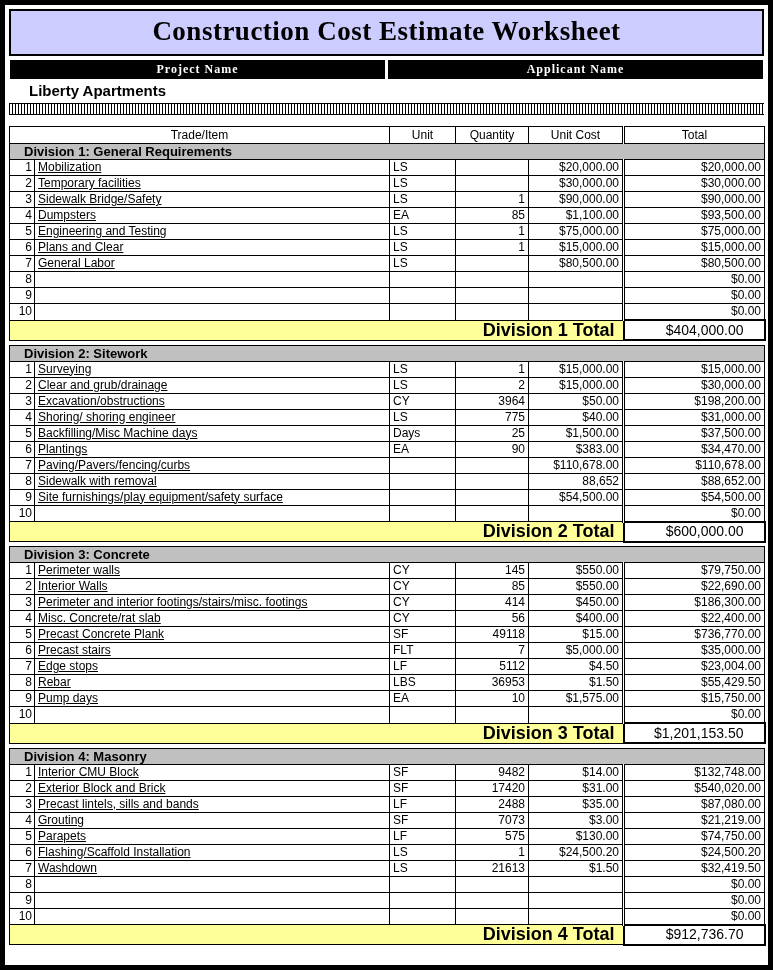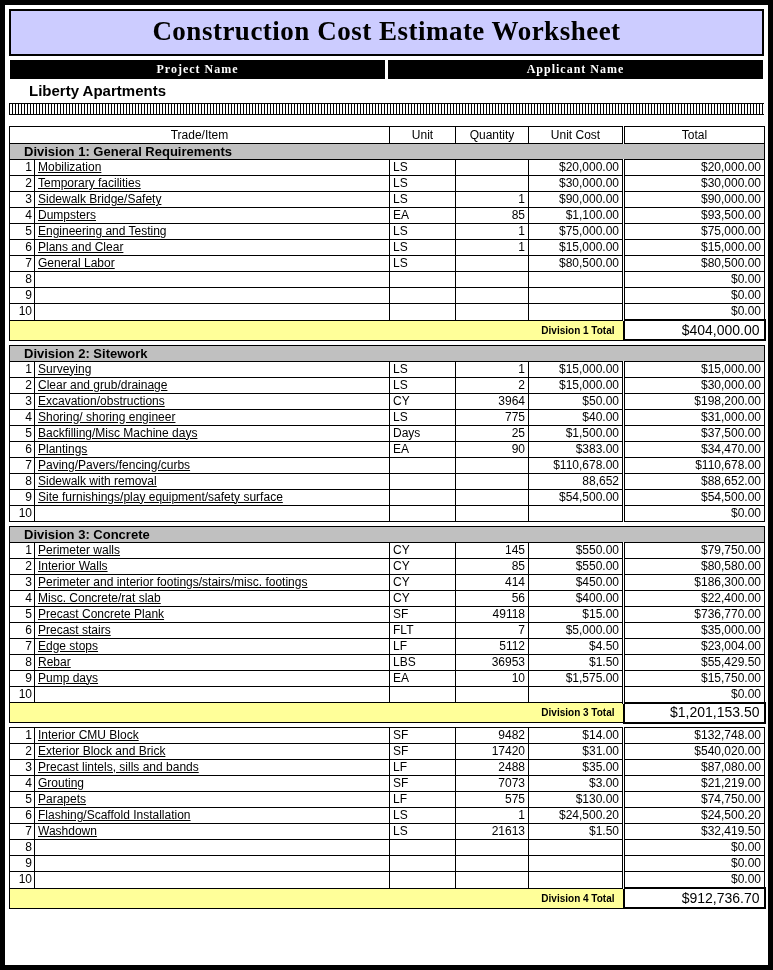--- a/index.html
+++ b/index.html
@@ -102,28 +102,28 @@
     height: 15px;
   }
 
   tr.spacer td { border: none; background: #fff; height: 5px; padding: 0; }
 
   tr.total-row td { height: 20px; }
   td.total-label {
     background: var(--total-bg, #FFFF99);
     text-align: right;
     font-weight: bold;
-    font-size: 10px;
+    font-size: 18px;
     padding-right: 8px;
   }
   td.total-value {
     border: 2px solid var(--border, #000);
     text-align: right;
     font-size: 14px;
-    padding-right: 4px;
+    padding-right: 20px;
     background: #fff;
   }
 </style>
 </head>
 <body>
 
 <div class="sheet">
 
   <div class="title-bar">Construction Cost Estimate Worksheet</div>
 
@@ -323,41 +323,45 @@
           <td class="total">$54,500.00</td>
         </tr>
         <tr class="data-row">
           <td class="num">10</td>
           <td class="item"></td>
           <td class="unit"></td>
           <td class="qty"></td>
           <td class="cost"></td>
           <td class="total">$0.00</td>
         </tr>
+        <tr class="total-row">
+          <td colspan="5" class="total-label">Division 2 Total</td>
+          <td class="total-value">$600,000.00</td>
+        </tr>
         <tr class="spacer">
           <td colspan="6"></td>
         </tr>
         <tr class="division-header">
           <td colspan="6">Division 3: Concrete</td>
         </tr>
         <tr class="data-row">
           <td class="num">1</td>
           <td class="item">Perimeter walls</td>
           <td class="unit">CY</td>
           <td class="qty">145</td>
           <td class="cost">$550.00</td>
           <td class="total">$79,750.00</td>
         </tr>
         <tr class="data-row">
           <td class="num">2</td>
           <td class="item">Interior Walls</td>
           <td class="unit">CY</td>
           <td class="qty">85</td>
           <td class="cost">$550.00</td>
-          <td class="total">$80,580.00</td>
+          <td class="total">$22,690.00</td>
         </tr>
         <tr class="data-row">
           <td class="num">3</td>
           <td class="item">Perimeter and interior footings/stairs/misc. footings</td>
           <td class="unit">CY</td>
           <td class="qty">414</td>
           <td class="cost">$450.00</td>
           <td class="total">$186,300.00</td>
         </tr>
         <tr class="data-row">
@@ -416,20 +420,23 @@
           <td class="cost"></td>
           <td class="total">$0.00</td>
         </tr>
         <tr class="total-row">
           <td colspan="5" class="total-label">Division 3 Total</td>
           <td class="total-value">$1,201,153.50</td>
         </tr>
         <tr class="spacer">
           <td colspan="6"></td>
         </tr>
+        <tr class="division-header">
+          <td colspan="6">Division 4: Masonry</td>
+        </tr>
         <tr class="data-row">
           <td class="num">1</td>
           <td class="item">Interior CMU Block</td>
           <td class="unit">SF</td>
           <td class="qty">9482</td>
           <td class="cost">$14.00</td>
           <td class="total">$132,748.00</td>
         </tr>
         <tr class="data-row">
           <td class="num">2</td>

